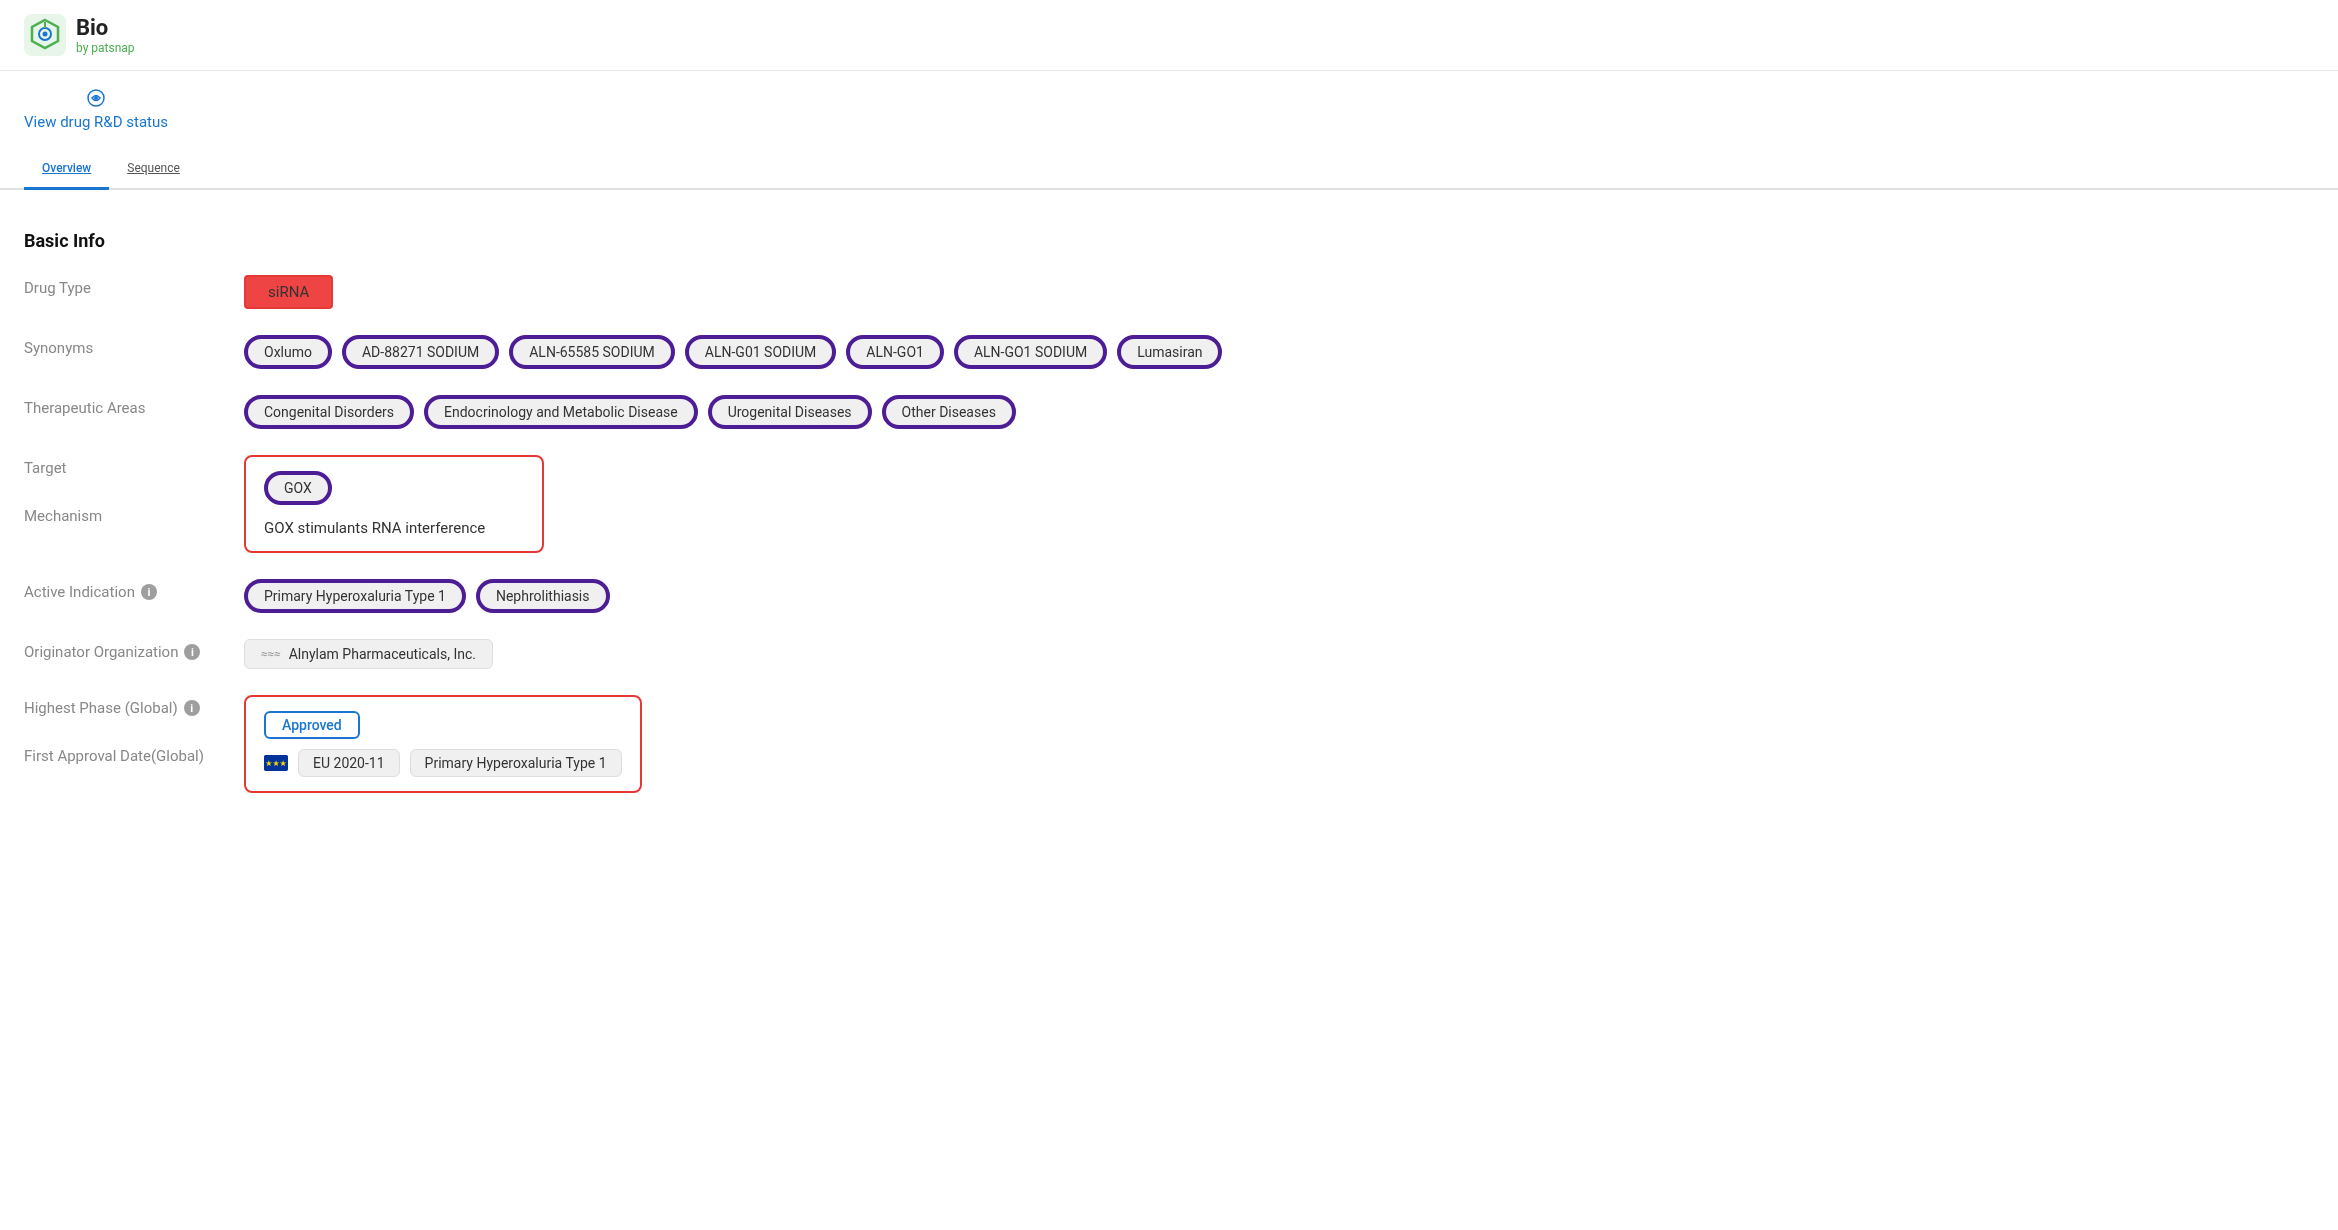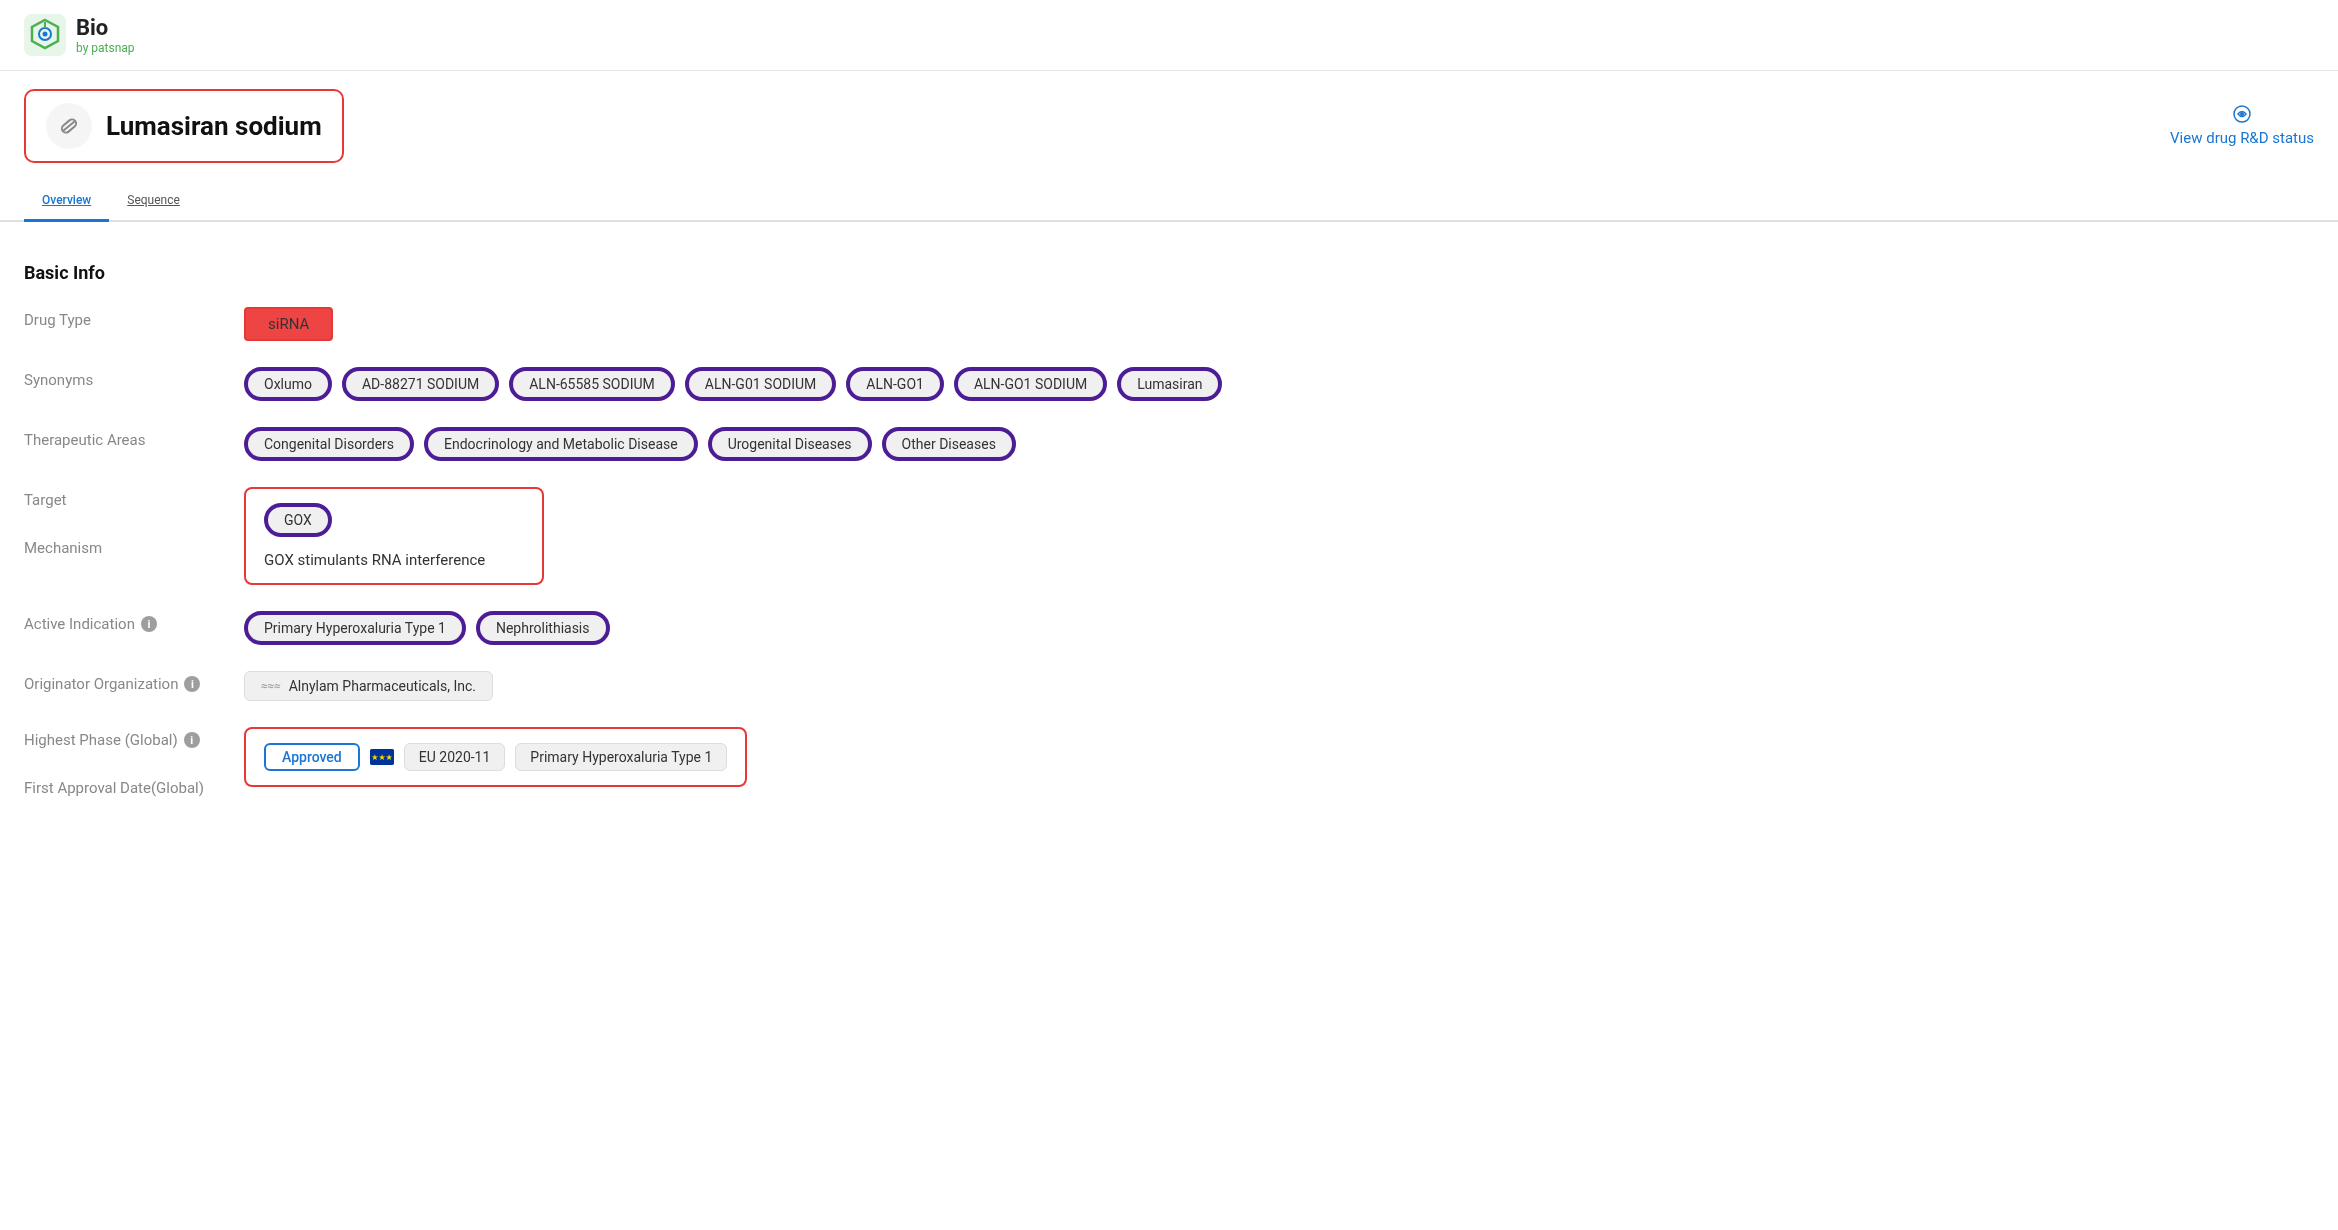--- a/index.html
+++ b/index.html
@@ -197,20 +197,21 @@
       color: #333;
     }
 
     
     .phase-box {
       border: 2px solid #e53935;
       border-radius: 8px;
       padding: 14px 18px;
       background: #fff;
       display: flex;
+      flex-direction: column;
       gap: 10px;
       min-width: 360px;
     }
     .approved-badge {
       border: 2px solid #1976D2;
       border-radius: 6px;
       padding: 4px 16px;
       color: #1976D2;
       font-size: 14px;
       font-weight: 500;
@@ -276,29 +277,20 @@
       <circle cx="21" cy="20" r="2.5" fill="#1976D2"></circle>
     </svg>
     <div class="logo-text">
       <span class="logo-bio">Bio</span>
       <span class="logo-by">by patsnap</span>
     </div>
   </div>
 </div>
 
 <div class="drug-title-section">
-  <div class="drug-title-box">
-    <div class="drug-icon-circle">
-      <svg width="28" height="28" viewBox="0 0 28 28">
-        <rect x="6" y="10" width="16" height="8" rx="4" fill="none" stroke="#888" stroke-width="2" transform="rotate(-40 14 14)"></rect>
-        <line x1="8.5" y1="18.5" x2="19.5" y2="9.5" stroke="#888" stroke-width="2"></line>
-      </svg>
-    </div>
-    <span class="drug-name">Lumasiran sodium</span>
-  </div>
   <div class="view-rd-status">
     <svg width="18" height="18" viewBox="0 0 18 18">
       <circle cx="9" cy="9" r="8" fill="none" stroke="#1976D2" stroke-width="1.5"></circle>
       <path d="M5 9 Q9 4 13 9 Q9 14 5 9Z" fill="none" stroke="#1976D2" stroke-width="1.5"></path>
       <circle cx="9" cy="9" r="2" fill="#1976D2"></circle>
     </svg>
     <span>View drug R&amp;D status</span>
   </div>
 </div>
 

